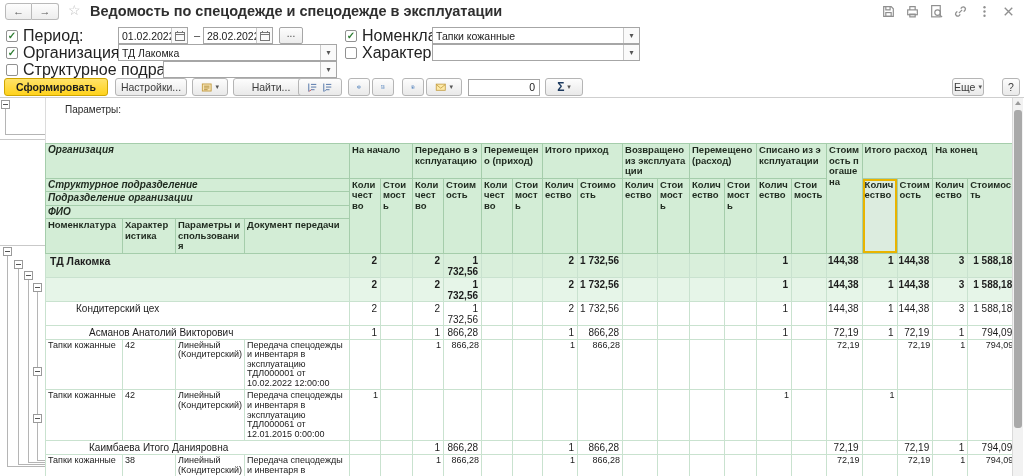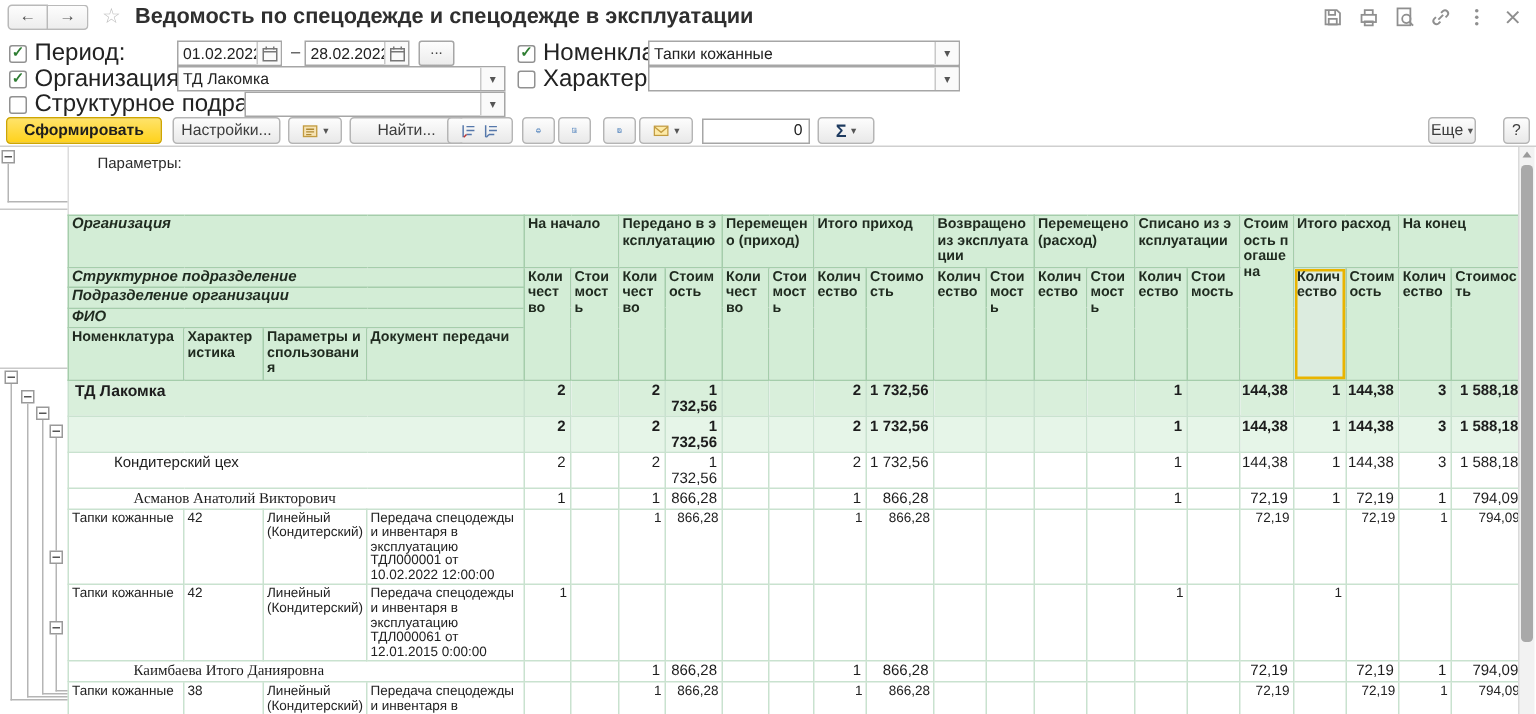--- a/index.html
+++ b/index.html
@@ -61,21 +61,21 @@
     color:#1f2a1f; text-align:left; padding:1px 2px; word-break:break-all;
   }
   table.rep thead th.hl{ word-break:normal; font-size:10px;font-style:italic; }
   table.rep thead th.sel{ box-shadow:inset 0 0 0 2px #e9b400; background:#dcecdf; }
   td.lbl{ font-size:10px; color:#1d1d1d; padding:1px 2px; white-space:nowrap; }
   td.num{ font-size:10px; text-align:right; padding:1px 3px 0 1px; color:#1d1d1d; }
   tr.total td{ background:#d9efdb; font-weight:bold; }
   tr.total td.lbl{ font-size:10.5px; }
   tr.subtotal td{ background:#e6f5e8; font-weight:bold; }
   tr.item td{ font-size:9px; line-height:9.6px; color:#222; padding:1px 2px; }
-  td.ind0{ padding-left:4px; } td.ind1{ padding-left:16px; } td.ind2{ padding-left:30px; } td.ind3{ padding-left:43px;font-family:Liberation Serif, serif; }
+  td.ind0{ padding-left:4px; } td.ind1{ padding-left:16px; } td.ind2{ padding-left:30px; } td.ind3{ padding-left:43px; }
   td.c-nom{ padding-left:21px; }
   
   .vscroll{ position:absolute; left:1012px; top:98px; width:11px; height:378px; background:#f2f2f2; border-left:1px solid #dadada;}
   .vscroll .arr{ position:absolute; left:2px; top:3px; width:0; height:0; border-left:3px solid transparent;
      border-right:3px solid transparent; border-bottom:4px solid #9a9a9a; }
   .vscroll .thumb{ position:absolute; left:1px; top:12px; width:8px; height:318px; background:#a9a9a9; border-radius:3px; }
 </style>
 </head>
 <body>
 

